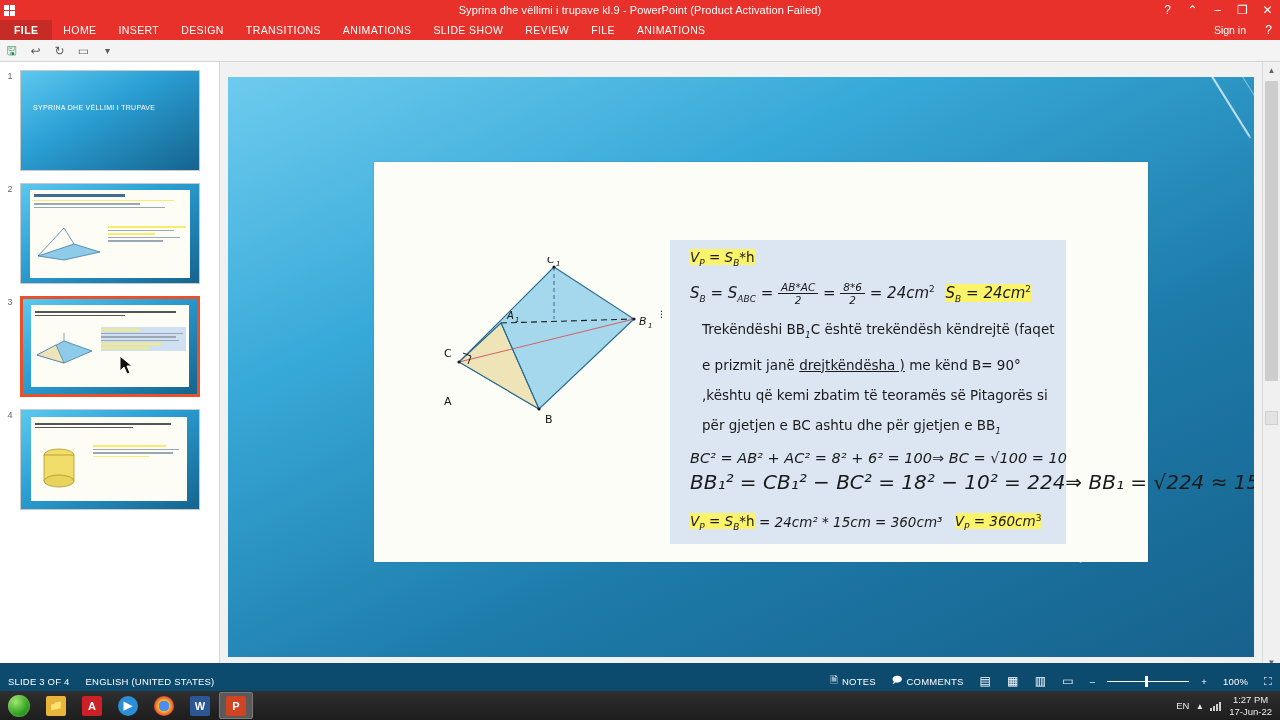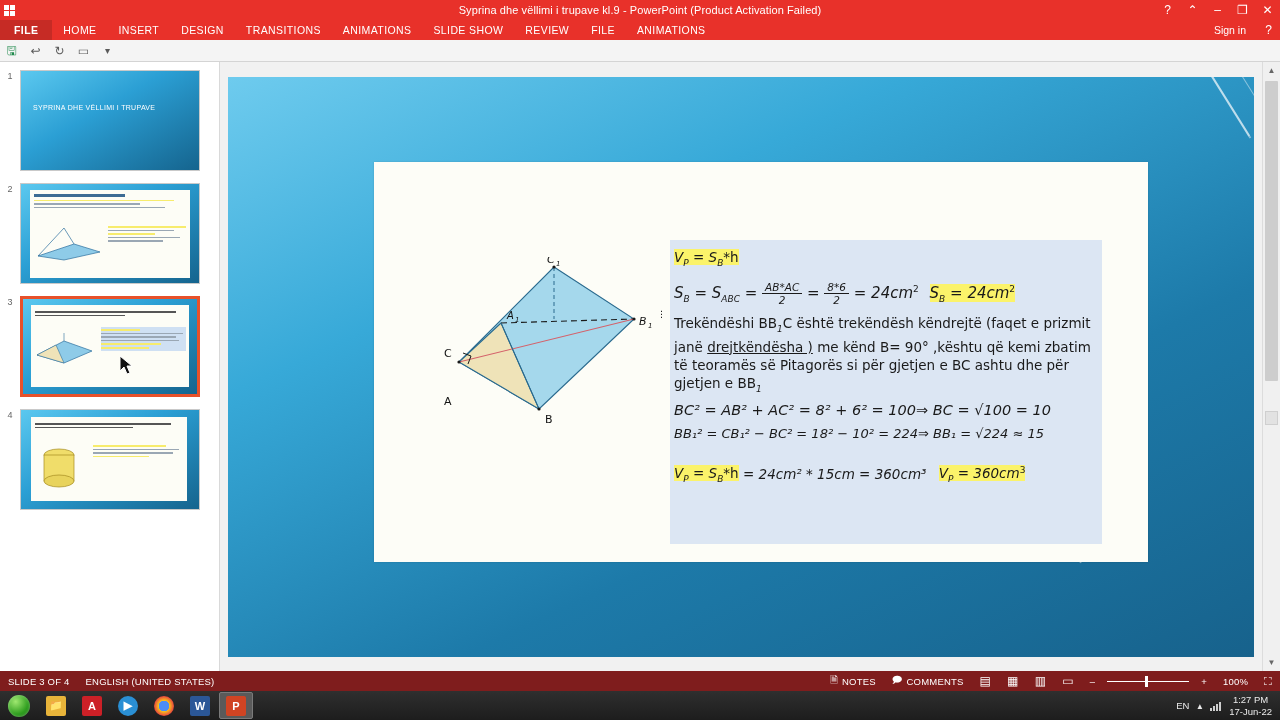--- a/index.html
+++ b/index.html
@@ -138,38 +138,38 @@
     line-height: 25px;
   }
   .prompt .u { text-decoration: underline; }
   .prompt .it { font-style: italic; }
 
   
   .figure { position: absolute; left: 55px; top: 95px; width: 290px; height: 180px; }
 
   
   .mathpanel {
-    position: absolute; left: 296px; top: 78px; width: 432px; height: 304px;
-    background: #dce6f3; padding: 5px 8px 5px 4px;
+    position: absolute; left: 296px; top: 78px; width: 396px; height: 304px;
+    background: #dce6f3; padding: 5px 8px 5px 20px;
     font-family: "DejaVu Sans", sans-serif;
     font-size: 13.5px; color: #1a1a1a; line-height: 24px;
   }
   .mathpanel .row { white-space: nowrap; }
   .hl { background: #fbf36a; }
   .it { font-style: italic; }
   .sub { font-size: 9px; vertical-align: sub; font-style: italic; }
   .sup { font-size: 9px; vertical-align: super; }
   .frac {
     display: inline-block; vertical-align: middle; text-align: center;
     font-size: 10.5px; line-height: 12px; font-style: italic;
   }
   .frac .num { border-bottom: 1px solid #1a1a1a; padding: 0 3px; display: block; text-align: center; }
   .frac .den { display: block; padding: 0 3px; }
   .orange { color: #e07b1f; }
-  .wrap-text { white-space: normal; line-height: 18px; }
+  .wrap-text { white-space: normal; line-height: 30px; margin-left: 12px; }
 
   
   .vscroll {
     position: absolute; right: 0; top: 0; bottom: 0; width: 18px;
     background: #f0f0f0; border-left: 1px solid #dcdcdc;
   }
   .vscroll .arrow {
     height: 17px; display: flex; align-items: center; justify-content: center;
     font-size: 8px; color: #666; background: #f0f0f0;
   }
@@ -177,22 +177,22 @@
     position: absolute; left: 2px; right: 2px; top: 19px; height: 300px;
     background: #cdcdcd; border-radius: 1px;
   }
   .vscroll .splitter {
     position: absolute; left: 2px; right: 2px; top: 349px; height: 14px;
     background: #e2e2e2; border: 1px solid #cfcfcf;
   }
 
   
   .statusbar {
-    position: absolute; left: 0; right: 0; bottom: 29px; height: 20px;
-    background: #7f1d1d; color: #fff; display: flex; align-items: flex-start;
+    position: absolute; left: 0; right: 0; bottom: 29px; height: 28px;
+    background: #0c4a6e; color: #fff; display: flex; align-items: flex-end;
     font-size: 9.5px; letter-spacing: .2px;
   }
   .statusbar .sb { padding: 0 8px; display: flex; align-items: center; gap: 4px; height: 20px; }
   .statusbar .spacer { flex: 1; }
   .zoomtrack {
     width: 90px; height: 20px; display: flex; align-items: center; position: relative;
   }
   .zoomtrack .line { position: absolute; left: 4px; right: 4px; height: 1px; background: #fff; }
   .zoomtrack .knob {
     position: absolute; left: 42px; width: 3px; height: 11px; background: #fff;
@@ -441,21 +441,21 @@
           <div class="row" style="font-size:15px;line-height:30px;">
             <span class="it">S</span><span class="sub">B</span><span class="it"> = S</span><span class="sub">ABC</span><span> = </span><span class="frac"><span class="num">AB*AC</span><span class="den">2</span></span><span>  = </span><span class="frac"><span class="num">8*6</span><span class="den">2</span></span><span class="it"> = 24cm</span><span class="sup">2</span>
             <span class="hl" style="margin-left:6px;"><span class="it">S</span><span class="sub">B</span><span class="it"> = 24cm</span><span class="sup">2</span></span>
           </div>
 
           <div class="wrap-text">
             <span>Trekëndëshi BB</span><span class="sub">1</span><span>C është trekëndësh këndrejtë (faqet e prizmit janë </span><span style="text-decoration:underline">drejtkëndësha )</span><span> me kënd B= 90° ,kështu që kemi zbatim të teoramës së Pitagorës si për gjetjen e BC ashtu dhe për gjetjen  e BB</span><span class="sub">1</span>
           </div>
 
           <div class="row it" style="font-size:14.5px;">BC² = AB² + AC² = 8² + 6² = 100⇒ BC = √100 = 10</div>
-          <div class="row it" style="font-size:13px;">BB₁² = CB₁² − BC² = 18² − 10² = 224⇒ BB₁ = √224 ≈ 15</div>
+          <div class="row it" style="font-size:20px;">BB₁² = CB₁² − BC² = 18² − 10² = 224⇒ BB₁ = √224 ≈ 15</div>
 
 
           <div class="row" style="margin-top:12px;">
             <span class="hl"><span class="it">V</span><span class="sub">P</span><span class="it"> = S</span><span class="sub">B</span><span>*h</span></span><span class="it"> = 24cm² * 15cm = 360cm³</span>
             <span class="hl" style="margin-left:8px;"><span class="it">V</span><span class="sub">P</span><span class="it"> = 360cm</span><span class="sup">3</span></span>
           </div>
 
         </div>
       </div>
     </div>

